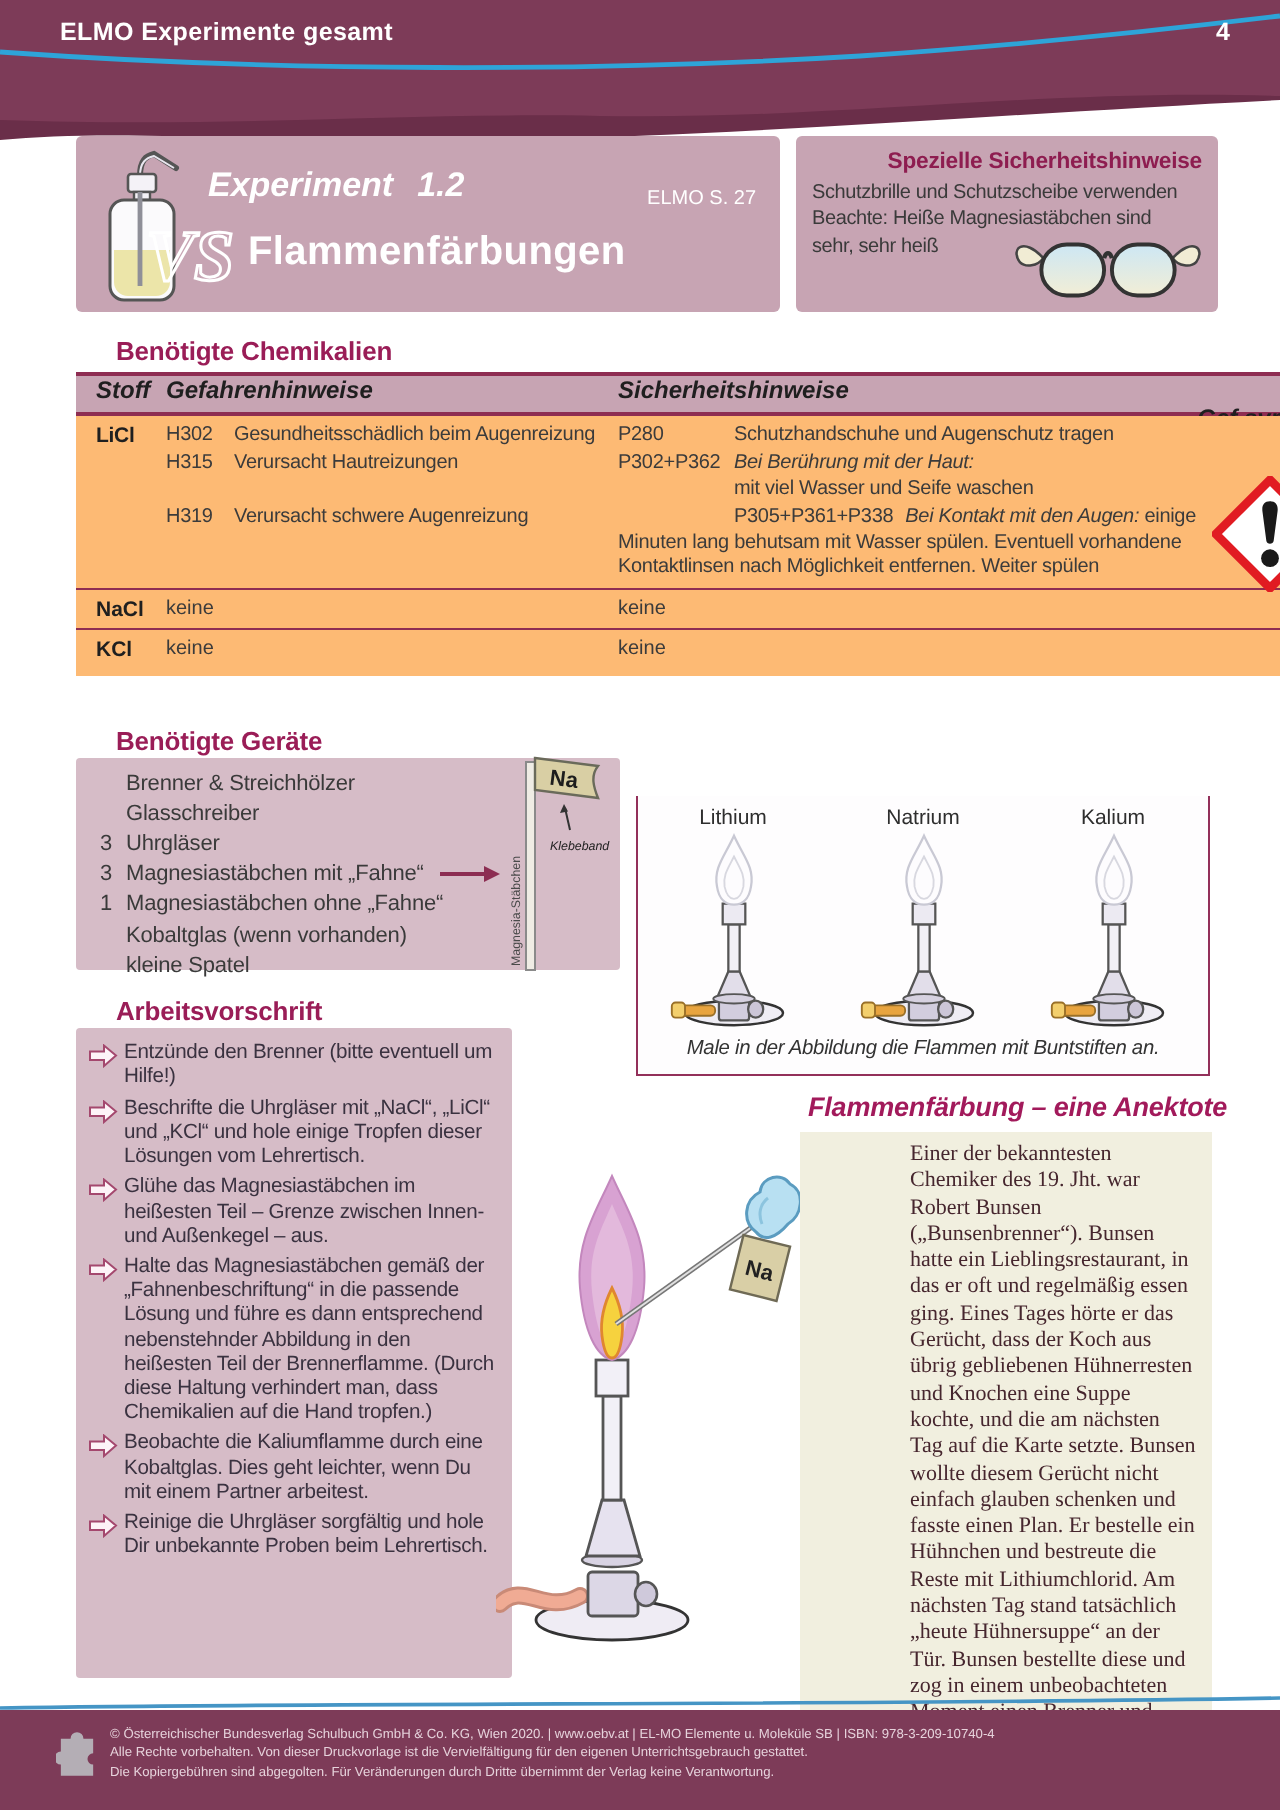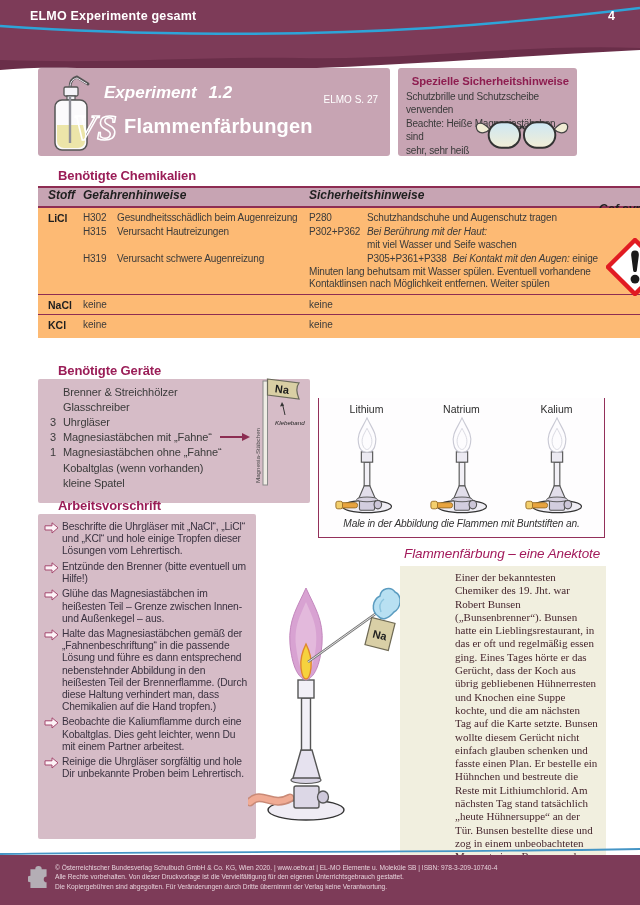--- a/index.html
+++ b/index.html
@@ -18,21 +18,21 @@
   
   .exp-box { left:38px; top:68px; width:352px; height:88px; background:#c7a4b3; border-radius:3px; }
   .bottle-svg { left:5px; top:5px; }
   .vs-svg { left:33px; top:34px; }
   .exp-word { left:66px; top:15px; color:#fff; font-size:17px; font-weight:bold; font-style:italic; }
   .exp-num  { margin-left:12px; }
   .exp-ref  { right:12px; top:26px; color:#fff; font-size:10px; position:absolute;text-align:center; }
   .exp-title{ left:86px; top:47px; color:#fff; font-size:20px; font-weight:bold; letter-spacing:.2px; }
 
   
-  .safety-box { left:398px; top:68px; width:179px; height:88px; background:#c7a4b3; border-radius:3px; }
+  .safety-box { left:398px; top:68px; width:211px; height:88px; background:#c7a4b3; border-radius:3px; }
   .safety-title { text-align:right; padding:7px 8px 3px; color:#8e1d50; font-weight:bold; font-size:11.3px; letter-spacing:-.1px;}
   .safety-line { padding:0 8px; font-size:10px; letter-spacing:-.2px; line-height:13.4px; color:#3a3a3a; }
   .glasses-svg { right:6px; bottom:2px; }
 
   
   .sec-heading { color:#9a1d57; font-weight:bold; font-size:13px; letter-spacing:-.1px; }
 
   
   .chem-heading { left:58px; top:168px; }
   .chem-table { left:38px; top:186px; width:632px; }
@@ -54,21 +54,21 @@
   .hang { padding-left:58px; text-indent:-58px; }
   .divider { border-top:1.5px solid #8e2d52; }
   .simple-row { height:19px; align-items:center; font-size:10px; color:#3b3b3b; }
   .simple-row .name { padding-left:10px; font-weight:bold; font-size:10.5px; color:#1f1f1f; }
   .simple-row .k1 { grid-column:2/4; }
   .simple-row .k2 { grid-column:4; }
   .ghs-icon { position:absolute; right:6px; top:30px; }
 
   
   .equip-heading { left:58px; top:363px; }
-  .equip-box { left:38px; top:379px; width:272px; height:124px; background:#d6bcc7; border-radius:2px; padding-top:5px; }
+  .equip-box { left:38px; top:379px; width:272px; height:106px; background:#d6bcc7; border-radius:2px; padding-top:5px; }
   .eq-row { display:flex; height:15.2px; font-size:11px; color:#3a3a3a; letter-spacing:-.1px; align-items:center;}
   .eq-qty { width:18px; text-align:right; padding-right:0; }
   .eq-label { margin-left:7px; }
   .eq-arrow { margin-left:8px; }
   .stick-svg { left:233px; top:373px; }
 
   
   .results-head { left:318px; top:374px; width:268px; height:24px; background:#c7a4b3;
                   color:#8e1d50; font-weight:bold; font-size:13px; padding:4px 0 0 8px; letter-spacing:-.1px;margin-top:35px;}
   .results-body { left:318px; top:398px; width:287px; height:140px; background:#fefdfe;
@@ -80,21 +80,21 @@
   .results-caption { text-align:center; font-style:italic; font-size:10.2px; color:#333; margin-top:0px; letter-spacing:-.15px;}
 
   
   .proc-heading { left:58px; top:498px; }
   .proc-box { left:38px; top:514px; width:218px; height:325px; background:#d6bcc7; border-radius:2px; padding:7px 6px 0 4px; }
   .step { position:relative; padding-left:20px; font-size:10.3px; line-height:12.1px; color:#3a3240;
           letter-spacing:-.15px; margin-bottom:3.5px; }
   .step-arrow { position:absolute; left:2px; top:1px; }
 
   
-  .anec-heading { left:404px; top:546px; color:#a21a5b; font-weight:normal; font-style:italic; font-size:13.5px; letter-spacing:-.1px;text-align:right;}
+  .anec-heading { left:404px; top:546px; color:#a21a5b; font-weight:bold; font-style:italic; font-size:13.5px; letter-spacing:-.1px;text-align:right;}
   .anec-box { left:400px; top:566px; width:206px; min-height:278px; background:#f1efdf; padding:5px 8px 6px; }
   .anec-text { font-family:"Liberation Serif", serif; font-size:11px; line-height:13.3px; color:#46262e;margin-left:47px; }
 
   
   .flame-illu { left:248px; top:572px; }
 
   
   .footer-line-svg { left:0; top:846px; }
   .footer { left:0; top:855px; width:640px; height:50px; background:#7d3b58; }
   .puzzle-svg { left:28px; top:862px; }
@@ -291,27 +291,27 @@
     </div>
     <div class="results-caption">Male in der Abbildung die Flammen mit Buntstiften an.</div>
   </div>
 
   <div class="abs sec-heading proc-heading">Arbeitsvorschrift</div>
   <div class="abs proc-box">
     <div class="step">
       <svg class="step-arrow" width="15" height="12" viewBox="0 0 15 12">
           <path d="M1,3.8 h7 v-3 L14,5.8 L8,11 v-3 H1 Z" fill="#fdf3f7" stroke="#a4486e" stroke-width="1"></path>
         </svg>
+      <span>Entzünde den Brenner (bitte eventuell um Hilfe!)</span>
+    </div>
+    <div class="step">
+      <svg class="step-arrow" width="15" height="12" viewBox="0 0 15 12">
+          <path d="M1,3.8 h7 v-3 L14,5.8 L8,11 v-3 H1 Z" fill="#fdf3f7" stroke="#a4486e" stroke-width="1"></path>
+        </svg>
       <span>Beschrifte die Uhrgläser mit „NaCl“, „LiCl“ und „KCl“ und hole einige Tropfen dieser Lösungen vom Lehrertisch.</span>
-    </div>
-    <div class="step">
-      <svg class="step-arrow" width="15" height="12" viewBox="0 0 15 12">
-          <path d="M1,3.8 h7 v-3 L14,5.8 L8,11 v-3 H1 Z" fill="#fdf3f7" stroke="#a4486e" stroke-width="1"></path>
-        </svg>
-      <span>Entzünde den Brenner (bitte eventuell um Hilfe!)</span>
     </div>
     <div class="step">
       <svg class="step-arrow" width="15" height="12" viewBox="0 0 15 12">
           <path d="M1,3.8 h7 v-3 L14,5.8 L8,11 v-3 H1 Z" fill="#fdf3f7" stroke="#a4486e" stroke-width="1"></path>
         </svg>
       <span>Glühe das Magnesiastäbchen im heißesten Teil – Grenze zwischen Innen- und Außenkegel – aus.</span>
     </div>
     <div class="step">
       <svg class="step-arrow" width="15" height="12" viewBox="0 0 15 12">
           <path d="M1,3.8 h7 v-3 L14,5.8 L8,11 v-3 H1 Z" fill="#fdf3f7" stroke="#a4486e" stroke-width="1"></path>

